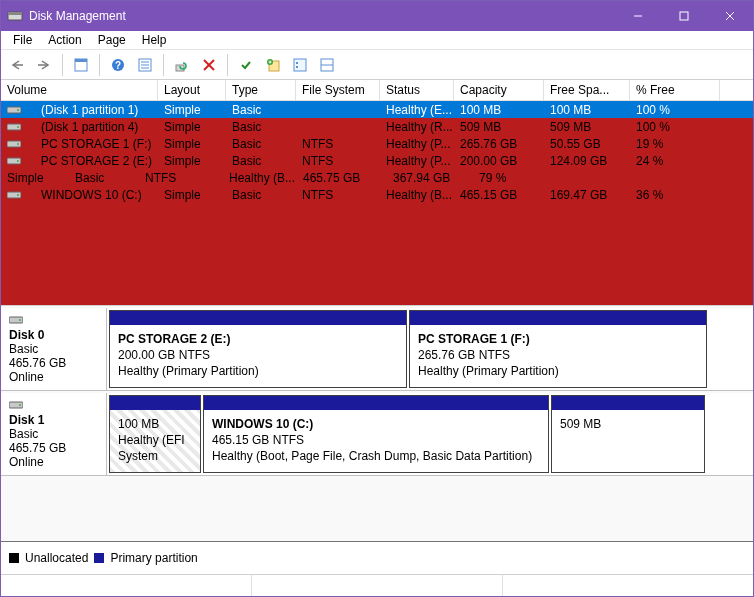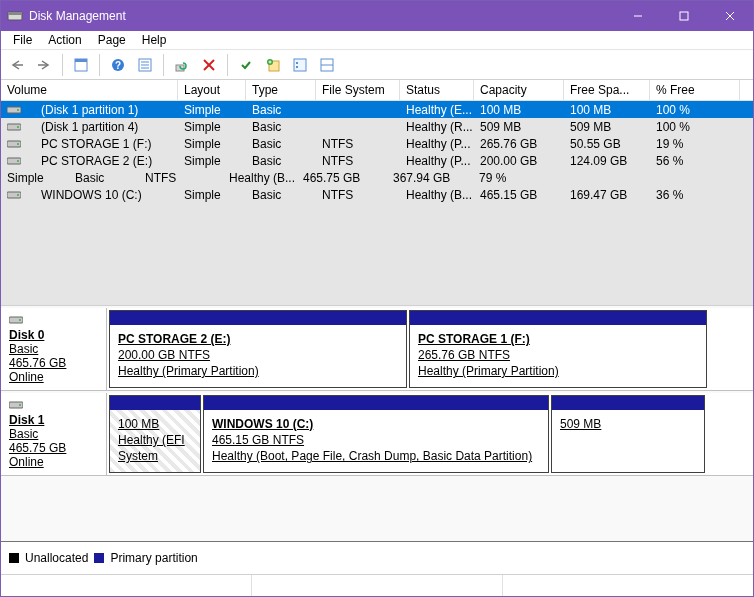--- a/index.html
+++ b/index.html
@@ -1,37 +1,37 @@
 <!DOCTYPE html>
 <html><head>
 <meta charset="utf-8">
 <style>
   * { box-sizing: border-box; }
   html, body { margin:0; padding:0; font-family: "Segoe UI", Tahoma, sans-serif; font-size:12px; color:#000; background:#fff; }
-  .window { width:754px; height:597px; border:1px solid #7b5db3; display:flex; flex-direction:column; background:#e5e5e5; }
+  .window { width:754px; height:597px; border:1px solid #7b5db3; display:flex; flex-direction:column; background:#b91c1c; }
   .titlebar { height:30px; background:#7b52b8; color:#fff; display:flex; align-items:center; padding-left:6px; }
   .title-icon { width:16px; height:16px; margin-right:6px; }
   .title-text { flex:1; font-size:12px; }
   .win-btns { display:flex; height:100%; }
   .win-btn { width:46px; display:flex; align-items:center; justify-content:center; color:#fff; }
   .win-btn svg { stroke:#fff; }
   .menubar { height:19px; padding:1px 4px; display:flex; align-items:center; background:#fff; border-bottom:1px solid #e5e5e5; }
   .menu-item { padding:1px 8px; }
   .toolbar { height:30px; padding:2px 4px; display:flex; align-items:center; gap:3px; border-bottom:1px solid #d0d0d0; background:#fff; }
   .tbtn { width:24px; height:24px; display:flex; align-items:center; justify-content:center; border:1px solid transparent; border-radius:2px; }
   .tsep { width:1px; height:22px; background:#d0d0d0; margin:0 3px; }
   .volume-list { flex:0 0 auto; height:226px; overflow:auto; border-bottom:1px solid #d0d0d0; }
   .vol-header { display:flex; background:#fff; border-bottom:1px solid #e0e0e0; height:21px; position:sticky; top:0; }
   .vol-header .hcell { border-right:1px solid #e0e0e0; padding:2px 6px; display:flex; align-items:center; font-weight:400; color:#000; background:#fff; overflow:hidden; white-space:nowrap; }
   .vol-row { display:flex; height:17px; align-items:center; }
   .vol-row .cell { padding:0 6px; overflow:hidden; white-space:nowrap; display:flex; align-items:center; gap:20px; }
   .vol-row.selected { background:#0078d7; color:#fff; }
   .vol-row.selected .cell { color:#fff; }
-  .c0{width:177px}.c1{width:68px}.c2{width:70px}.c3{width:84px}.c4{width:74px}.c5{width:90px}.c6{width:86px}.c7{width:90px}
-  .disk-pane { flex:1; overflow-y:scroll; background:#f9f9f9; padding:0;text-decoration:underline; }
+  .c0{width:157px}.c1{width:68px}.c2{width:70px}.c3{width:84px}.c4{width:74px}.c5{width:90px}.c6{width:86px}.c7{width:90px}
+  .disk-pane { flex:1; overflow-y:scroll; background:#f9f9f9; padding:0; }
   .disk-row { display:flex; border-bottom:1px solid #c0c0c0; background:#fff; margin:2px 0 0 0; }
   .disk-label { width:106px; padding:6px 8px; border-right:1px solid #c0c0c0; background:#fff; }
   .disk-label b { display:block; }
   .disk-parts { flex:1; display:flex; gap:2px; padding:2px; }
   .part { flex:0 0 auto; border:1px solid #404040; display:flex; flex-direction:column; }
   .part-bar { height:14px; background:#1a1a9a; }
   .part-body { padding:6px 8px; flex:1; background:#fff; line-height:1.35; }
   .part-body.hatch {
     background-image: repeating-linear-gradient(45deg,#e9e9e9 0 4px,#fff 4px 8px);
   }
@@ -225,21 +225,21 @@
               <circle cx="11" cy="5" r="1" fill="#4a4"></circle>
             </svg>
             <span>PC STORAGE 2 (E:)</span>
           </div>
           <div class="cell c1">Simple</div>
           <div class="cell c2">Basic</div>
           <div class="cell c3">NTFS</div>
           <div class="cell c4">Healthy (P...</div>
           <div class="cell c5">200.00 GB</div>
           <div class="cell c6">124.09 GB</div>
-          <div class="cell c7">56 %</div>
+          <div class="cell c7">24 %</div>
         </div>
         <div class="vol-row">
           <div class="cell c1">Simple</div>
           <div class="cell c2">Basic</div>
           <div class="cell c3">NTFS</div>
           <div class="cell c4">Healthy (B...</div>
           <div class="cell c5">465.75 GB</div>
           <div class="cell c6">367.94 GB</div>
           <div class="cell c7">79 %</div>
         </div>

